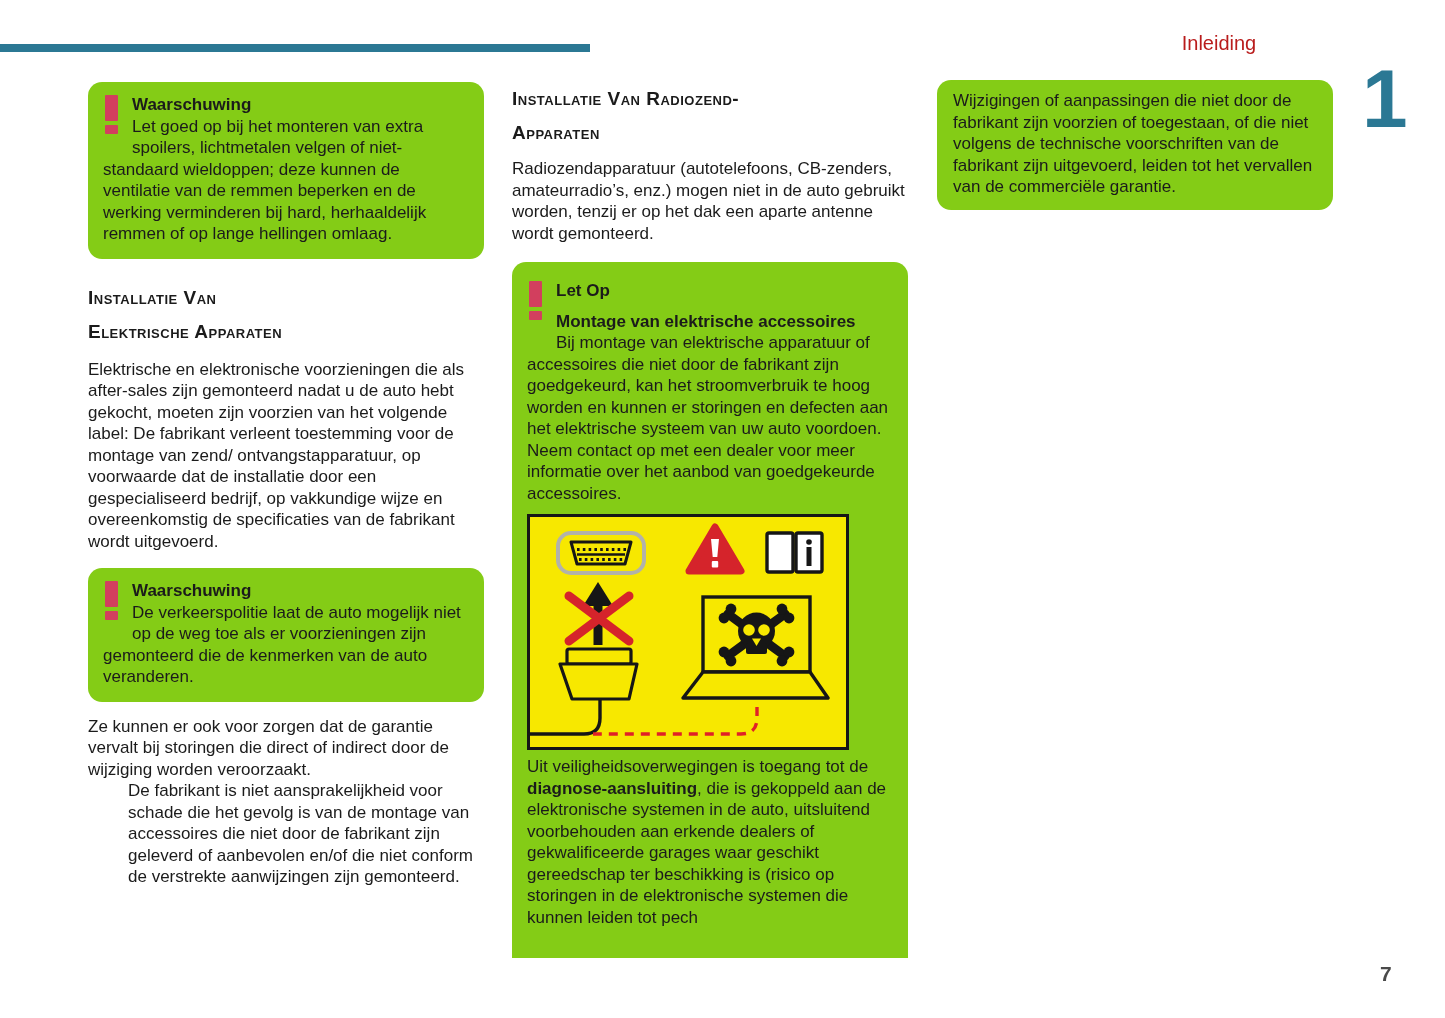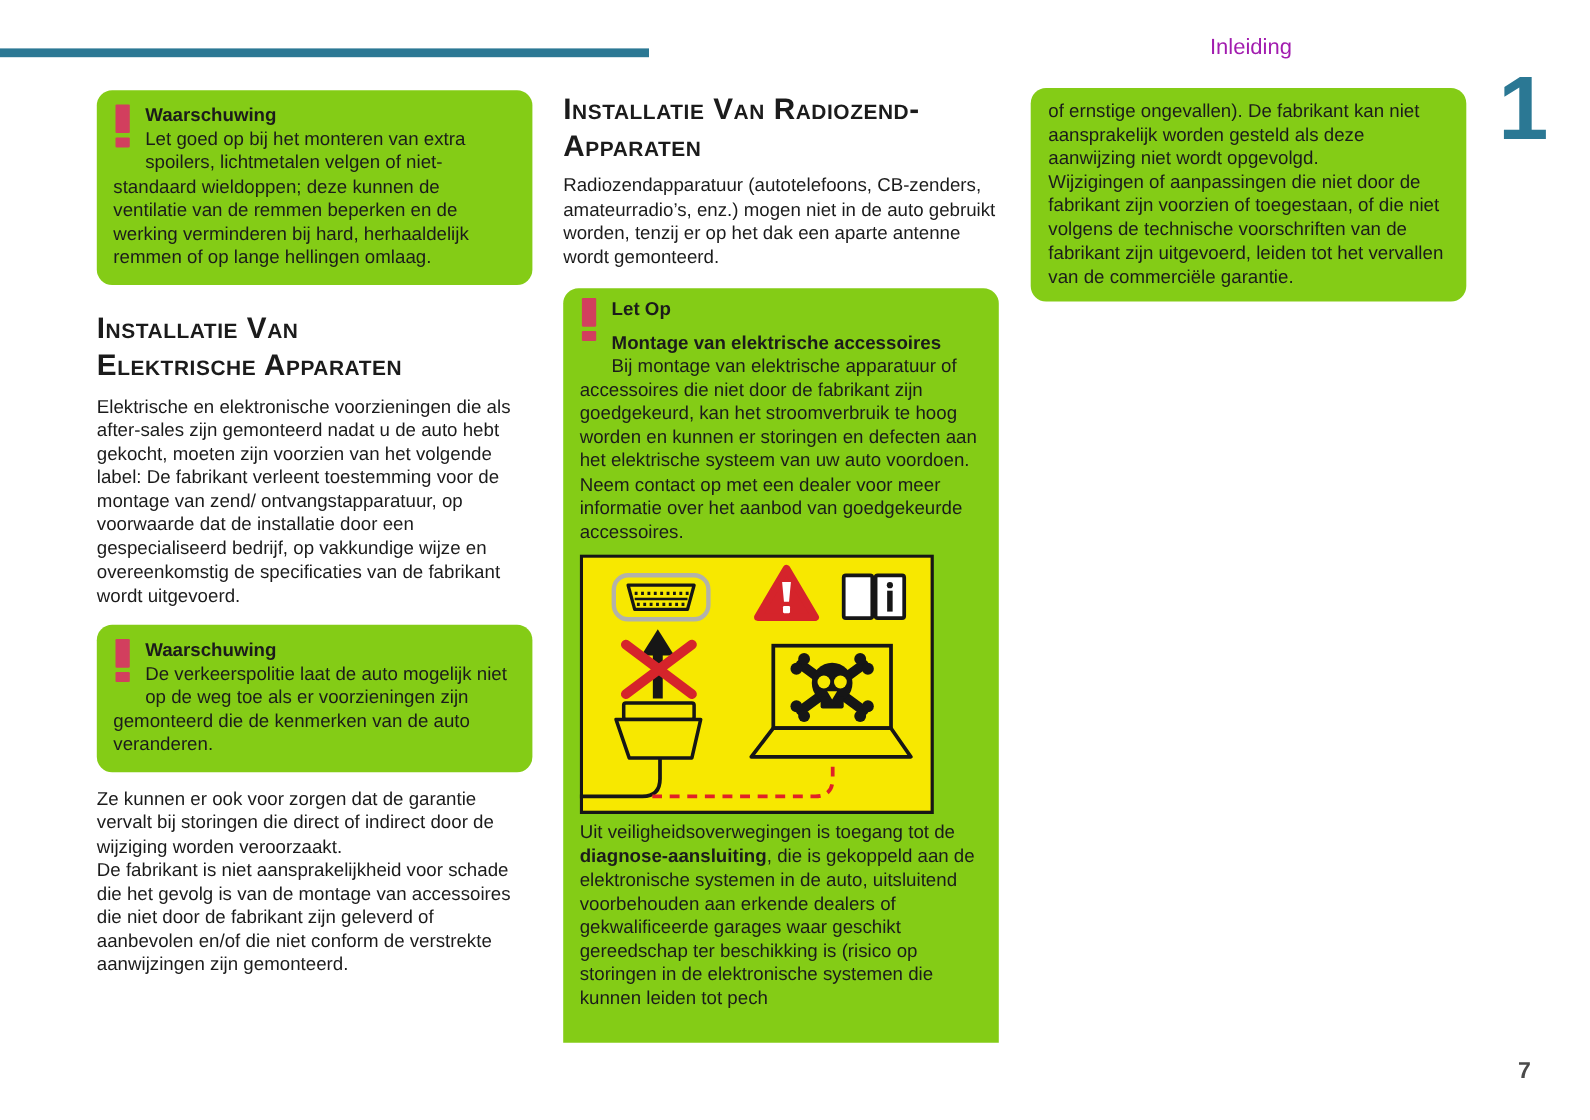--- a/index.html
+++ b/index.html
@@ -2,58 +2,58 @@
 <html><head>
 <meta charset="utf-8">
 <style>
   html,body { margin:0; padding:0; background:#ffffff; }
   .page {
     position:relative; width:1445px; height:1018px; background:#ffffff;
     font-family:"Liberation Sans", sans-serif; color:#1b1b1b; overflow:hidden;
   }
   .topbar { position:absolute; left:0; top:44px; width:590px; height:8px; background:#2b7894; }
   .section-label {
-    position:absolute; top:32px; left:1100px; width:238px; text-align:left;
-    font-size:20px; color:#a21caf;
+    position:absolute; top:32px; left:1100px; width:238px; text-align:center;
+    font-size:20px; color:#b91c1c;
   }
   .chapter-num {
     position:absolute; top:58px; left:1362px; font-size:82px; font-weight:bold;
     color:#2b7894; line-height:1;
   }
   .page-num {
     position:absolute; top:962px; left:1380px; font-size:21px; font-weight:bold; color:#4a4a4a;
   }
   .col { position:absolute; width:396px; font-size:17px; line-height:21.5px; }
   .col1 { left:88px;  top:82px; }
   .col2 { left:512px; top:82px; }
   .col3 { left:937px; top:80px; }
   p { margin:0; }
   .graybox { background:#84cc16; border-radius:14px; padding:12px 15px 14px; }
   .warnbox-1 { margin-bottom:14px; }
   .warnbox-2 { margin-top:16px; margin-bottom:14px; }
-  .letop-box { border-radius:14px 14px 0 0; padding:8px 15px 0; min-height:678px; }
+  .letop-box { border-radius:14px 14px 0 0; padding:18px 15px 0; min-height:678px; }
   .contbox { padding:10px 16px 12px; }
   .warn-icon {
     float:left; width:15px; height:44px; margin:1px 13px 0 1px;
     display:flex; flex-direction:column; align-items:center;
   }
   .warn-icon.tall { height:53px; }
   .warn-icon .bar { width:13px; height:26px; background:#d23f5e; border-radius:1px; }
   .warn-icon .dot { width:13px; height:9px; margin-top:4px; background:#d23f5e; border-radius:1px; }
   .box-title { font-weight:bold; }
   .box-subtitle { font-weight:bold; margin-top:9px; }
   .letop-body { margin-top:8px; }
   .heading {
-    font-variant:small-caps; font-weight:bold; font-size:27px; line-height:34px;
+    font-variant:small-caps; font-weight:bold; font-size:19px; line-height:34px;
     letter-spacing:0.5px; color:#1b1b1b;
   }
   .heading-1 { margin-top:22px; margin-bottom:10px; }
   .heading-2 { margin-top:0; margin-bottom:8px; }
   .para { margin:0; }
-  .para-gap { margin-top:0; }
+  .para-gap { margin-top:0;margin-left:40px; }
   .col2-intro { margin-bottom:18px; }
   .illu { margin:10px 0 6px; line-height:0; }
   .b { font-weight:bold; }
 </style>
 </head>
 <body>
 
 <div class="page">
 
   <div class="topbar"></div>
@@ -177,19 +177,18 @@
       </div>
 
       <p class="para">
         <span>Uit veiligheidsoverwegingen is toegang tot de </span><span class="b">diagnose-aansluiting</span><span>, die is gekoppeld aan de elektronische systemen in de auto, uitsluitend voorbehouden aan erkende dealers of gekwalificeerde garages waar geschikt gereedschap ter beschikking is (risico op storingen in de elektronische systemen die kunnen leiden tot pech</span>
       </p>
     </div>
   </div>
 
   <div class="col col3">
     <div class="graybox contbox">
-      <p class="para">of ernstige ongevallen). De fabrikant kan niet aansprakelijk worden gesteld als deze aanwijzing niet wordt opgevolgd.</p>
       <p class="para">Wijzigingen of aanpassingen die niet door de fabrikant zijn voorzien of toegestaan, of die niet volgens de technische voorschriften van de fabrikant zijn uitgevoerd, leiden tot het vervallen van de commerciële garantie.</p>
     </div>
   </div>
 
   <div class="page-num">7</div>
 </div>
 
 </body></html>

